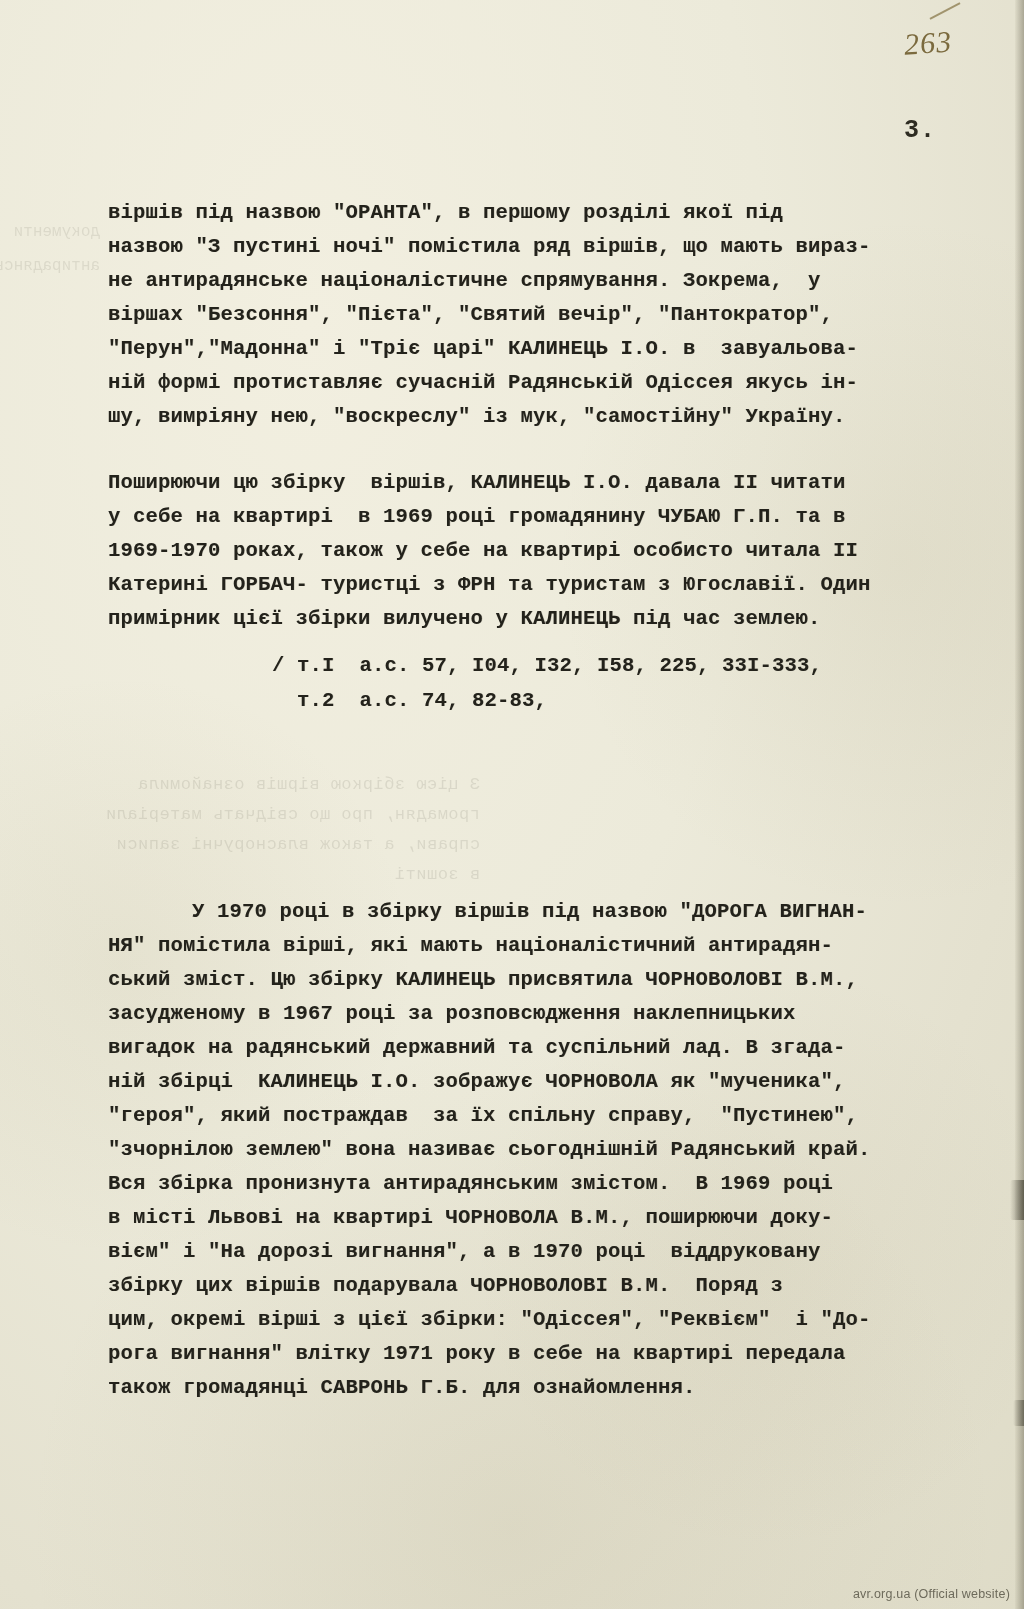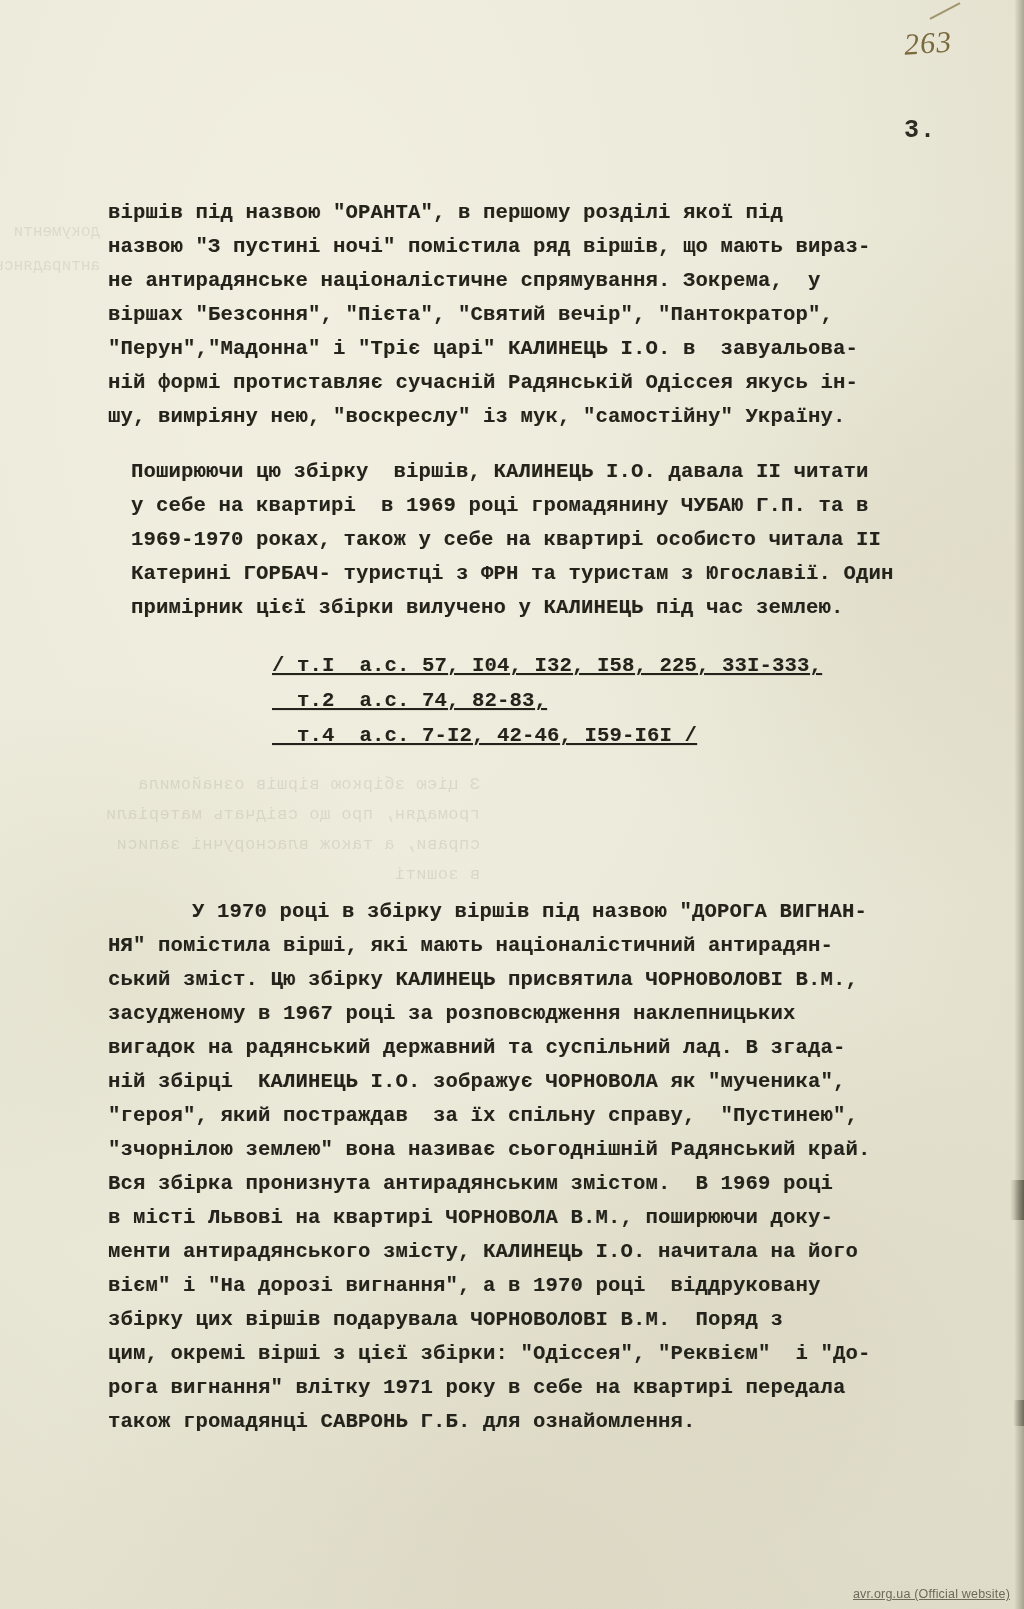--- a/index.html
+++ b/index.html
@@ -128,39 +128,38 @@
     left: 108px;
     width: 860px;
     font-family: "Liberation Mono", monospace;
     color: #23221b;
     font-weight: bold;
     font-size: 20.5px;
     letter-spacing: 0.2px;
     text-shadow: 0.4px 0.4px 0 rgba(60,58,45,0.28);
   }
   .block-a { top: 196px; }
-  .block-b { top: 455px; margin-left: 23px; }
+  .block-b { top: 466px; }
   .block-c { top: 648px; left: 272px; width: 700px; }
   .block-d { top: 855px; margin-top: 40px; }
   .line {
     height: 34px;
     line-height: 34px;
     white-space: pre;
   }
   .line.indent { padding-left: 84px; }
-  .block-c .line { height: 35px; line-height: 35px; text-decoration: underline; }
+  .block-c .line { height: 35px; line-height: 35px; }
   .footer-credit {
     position: absolute;
     right: 14px;
     bottom: 8px;
     font-family: "Liberation Sans", sans-serif;
     font-size: 12.5px;
     color: #6d6a5b;
     letter-spacing: 0.2px;
-    text-decoration: underline;
   }
 </style>
 </head>
 <body>
 
 <div class="page">
 
   <div class="grain"></div>
 
   <div class="bleed2">документи
@@ -188,35 +187,33 @@
     <div class="line">Поширюючи цю збірку  віршів, КАЛИНЕЦЬ І.О. давала ІІ читати</div>
     <div class="line">у себе на квартирі  в 1969 році громадянину ЧУБАЮ Г.П. та в</div>
     <div class="line">1969-1970 роках, також у себе на квартирі особисто читала ІІ</div>
     <div class="line">Катерині ГОРБАЧ- туристці з ФРН та туристам з Югославії. Один</div>
     <div class="line">примірник цієї збірки вилучено у КАЛИНЕЦЬ під час землею.</div>
   </div>
 
   <div class="typed block-c">
     <div class="line">/ т.І  а.с. 57, І04, І32, І58, 225, 33І-333,</div>
     <div class="line">  т.2  а.с. 74, 82-83,</div>
-    <div class="line">  т.4  а.с. 7-І2, 42-46, І59-І6І /</div>
   </div>
 
   <div class="typed block-d">
     <div class="line indent">У 1970 році в збірку віршів під назвою "ДОРОГА ВИГНАН-</div>
     <div class="line">НЯ" помістила вірші, які мають націоналістичний антирадян-</div>
     <div class="line">ський зміст. Цю збірку КАЛИНЕЦЬ присвятила ЧОРНОВОЛОВІ В.М.,</div>
     <div class="line">засудженому в 1967 році за розповсюдження наклепницьких</div>
     <div class="line">вигадок на радянський державний та суспільний лад. В згада-</div>
     <div class="line">ній збірці  КАЛИНЕЦЬ І.О. зображує ЧОРНОВОЛА як "мученика",</div>
     <div class="line">"героя", який постраждав  за їх спільну справу,  "Пустинею",</div>
     <div class="line">"зчорнілою землею" вона називає сьогоднішній Радянський край.</div>
     <div class="line">Вся збірка пронизнута антирадянським змістом.  В 1969 році</div>
     <div class="line">в місті Львові на квартирі ЧОРНОВОЛА В.М., поширюючи доку-</div>
-    <div class="line">менти антирадянського змісту, КАЛИНЕЦЬ І.О. начитала на його</div>
     <div class="line">вієм" і "На дорозі вигнання", а в 1970 році  віддруковану</div>
     <div class="line">збірку цих віршів подарувала ЧОРНОВОЛОВІ В.М.  Поряд з</div>
     <div class="line">цим, окремі вірші з цієї збірки: "Одіссея", "Реквієм"  і "До-</div>
     <div class="line">рога вигнання" влітку 1971 року в себе на квартирі передала</div>
     <div class="line">також громадянці САВРОНЬ Г.Б. для ознайомлення.</div>
   </div>
 
   <div class="edge-right"></div>
   <div class="nick1"></div>
   <div class="nick2"></div>

